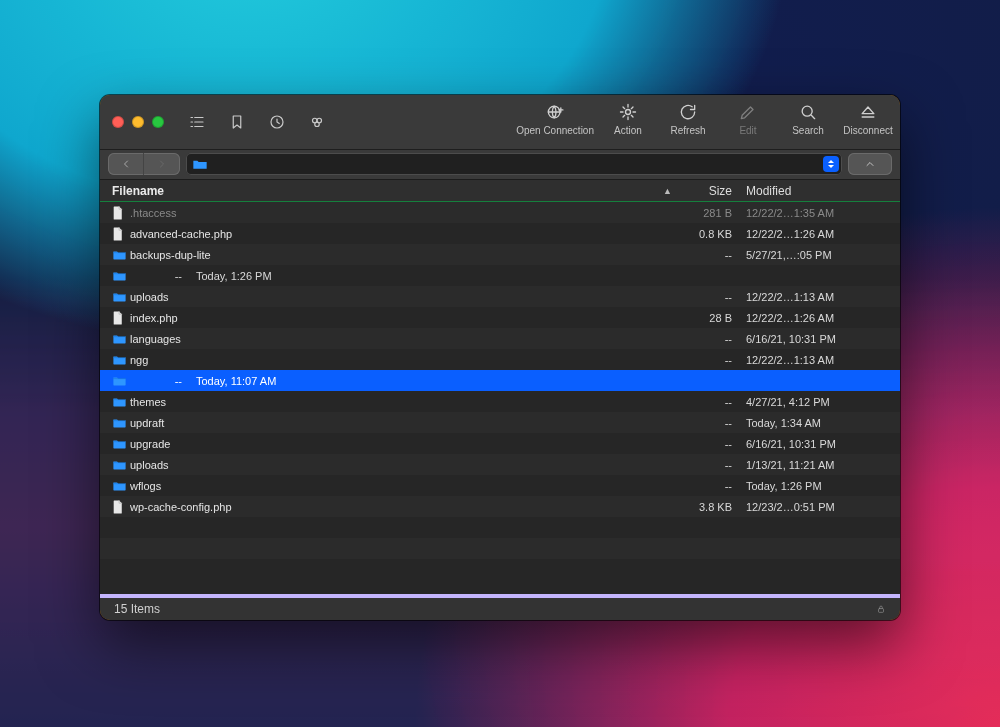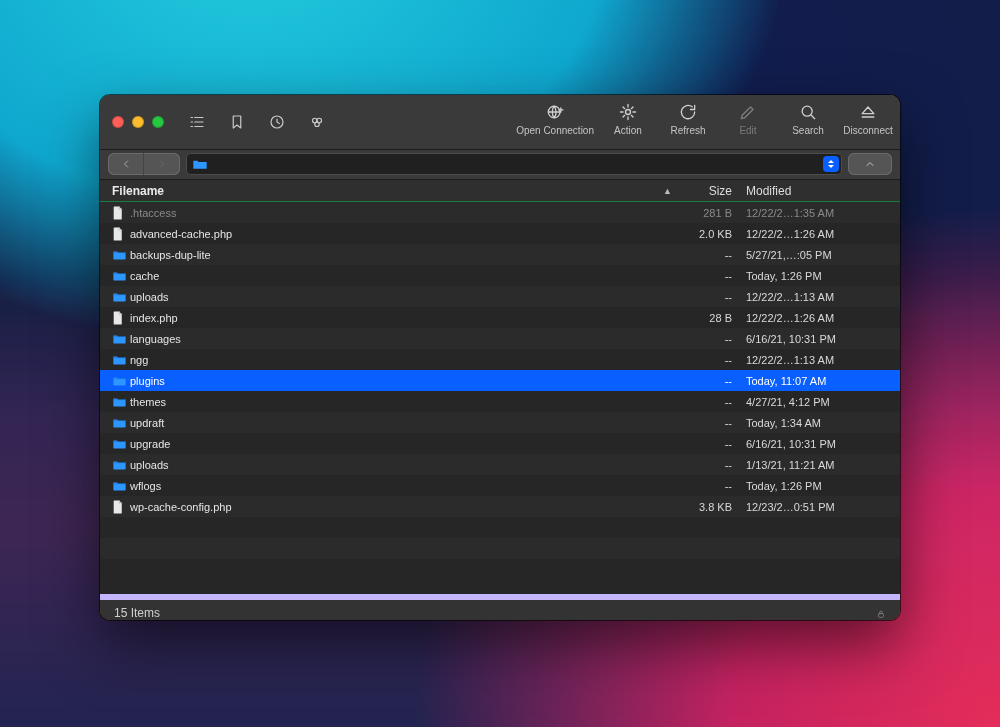--- a/index.html
+++ b/index.html
@@ -102,21 +102,21 @@
   .row.selected { background:#0a5fff !important; }
   .row.selected .fname, .row.selected .fsize, .row.selected .fmod { color:#fff; }
 
   
   .folder-ic { width:15px; height:11px; display:block; }
   .file-ic { width:12px; height:14px; display:block; }
 
   
   .statusbar {
     height:26px; background:#333; border-bottom-left-radius:10px; border-bottom-right-radius:10px;
-    border-top:6px solid #c4b5fd; display:flex; align-items:flex-end; padding:0 14px; font-size:12px;
+    border-top:4px solid #c4b5fd; display:flex; align-items:center; padding:0 14px; font-size:12px;
     color:#d0d0d0; justify-content:space-between;
   }
   .lock { width:10px; height:12px; opacity:.6; }
 
   svg { fill:none; stroke:currentColor; stroke-width:1.6; stroke-linecap:round; stroke-linejoin:round; }
 </style>
 </head>
 <body>
 
 <div class="wallpaper"></div>
@@ -262,42 +262,41 @@
         <span class="fmod">12/22/2…1:35 AM</span>
       </div>
       <div class="row">
         <span class="icon">
           <svg class="file-ic" viewBox="0 0 20 26">
             <path d="M3 1h9l5 5v18a1 1 0 0 1-1 1H3a1 1 0 0 1-1-1V2a1 1 0 0 1 1-1z" fill="#e8e8e8" stroke="none"></path>
             <path d="M12 1v5h5" fill="none" stroke="#bdbdbd"></path>
           </svg>
         </span>
         <span class="fname">advanced-cache.php</span>
-        <span class="fsize">2.0 KB</span>
+        <span class="fsize">0.8 KB</span>
         <span class="fmod">12/22/2…1:26 AM</span>
       </div>
       <div class="row">
         <span class="icon">
           <svg class="folder-ic" viewBox="0 0 24 18">
             <path d="M2 4h6l2 2h12v10a1 1 0 0 1-1 1H3a1 1 0 0 1-1-1z" fill="#2e96ff" stroke="none"></path>
             <path d="M2 6h20" stroke="#1676d8" stroke-width="1"></path>
           </svg>
         </span>
         <span class="fname">backups-dup-lite</span>
         <span class="fsize">--</span>
         <span class="fmod">5/27/21,…:05 PM</span>
       </div>
       <div class="row">
         <span class="icon">
           <svg class="folder-ic" viewBox="0 0 24 18">
             <path d="M2 4h6l2 2h12v10a1 1 0 0 1-1 1H3a1 1 0 0 1-1-1z" fill="#2e96ff" stroke="none"></path>
             <path d="M2 6h20" stroke="#1676d8" stroke-width="1"></path>
           </svg>
         </span>
-        <span class="fname">cache</span>
         <span class="fsize">--</span>
         <span class="fmod">Today, 1:26 PM</span>
       </div>
       <div class="row">
         <span class="icon">
           <svg class="folder-ic" viewBox="0 0 24 18">
             <path d="M2 4h6l2 2h12v10a1 1 0 0 1-1 1H3a1 1 0 0 1-1-1z" fill="#2e96ff" stroke="none"></path>
             <path d="M2 6h20" stroke="#1676d8" stroke-width="1"></path>
           </svg>
         </span>
@@ -338,21 +337,20 @@
         <span class="fsize">--</span>
         <span class="fmod">12/22/2…1:13 AM</span>
       </div>
       <div class="row selected">
         <span class="icon">
           <svg class="folder-ic" viewBox="0 0 24 18">
             <path d="M2 4h6l2 2h12v10a1 1 0 0 1-1 1H3a1 1 0 0 1-1-1z" fill="#2e96ff" stroke="none"></path>
             <path d="M2 6h20" stroke="#1676d8" stroke-width="1"></path>
           </svg>
         </span>
-        <span class="fname">plugins</span>
         <span class="fsize">--</span>
         <span class="fmod">Today, 11:07 AM</span>
       </div>
       <div class="row">
         <span class="icon">
           <svg class="folder-ic" viewBox="0 0 24 18">
             <path d="M2 4h6l2 2h12v10a1 1 0 0 1-1 1H3a1 1 0 0 1-1-1z" fill="#2e96ff" stroke="none"></path>
             <path d="M2 6h20" stroke="#1676d8" stroke-width="1"></path>
           </svg>
         </span>

